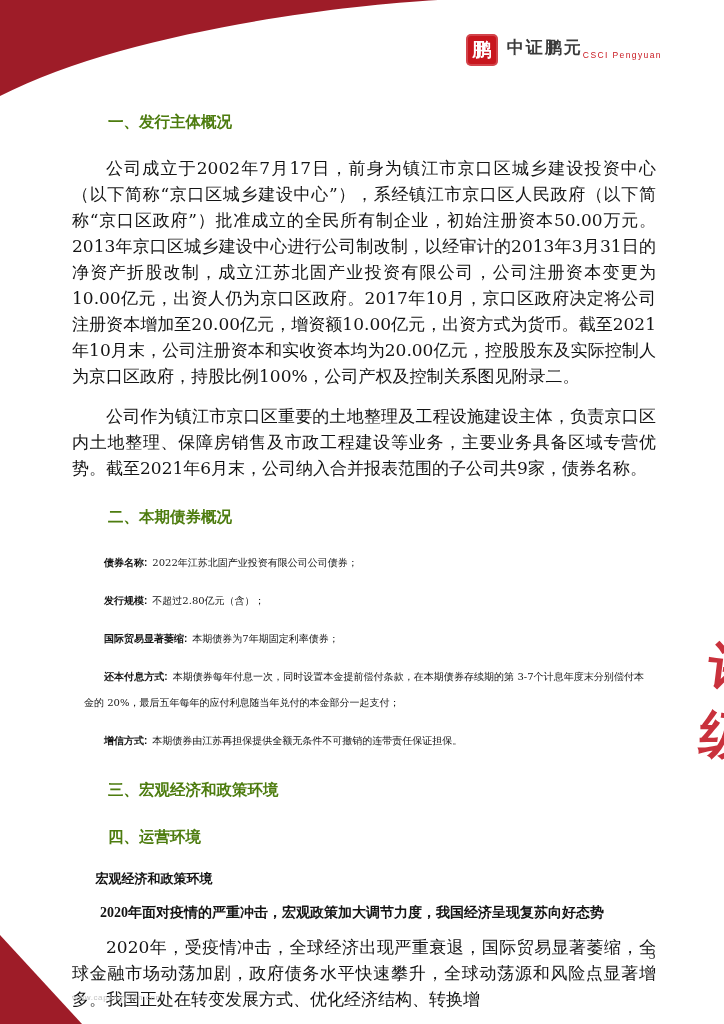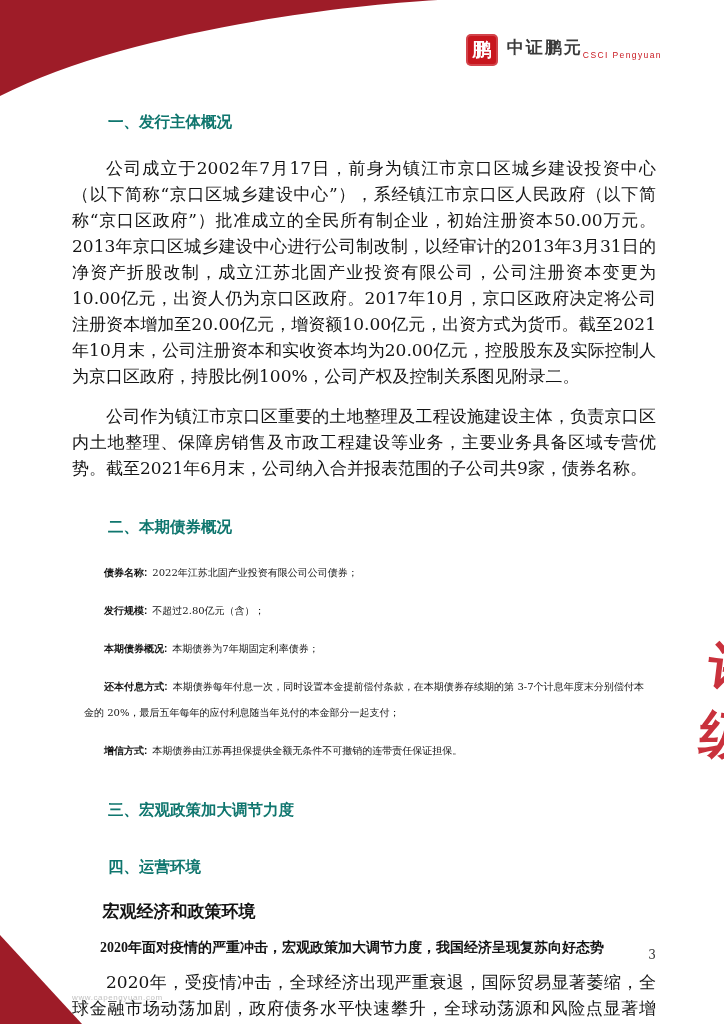--- a/index.html
+++ b/index.html
@@ -32,40 +32,40 @@
     font-size:17px;font-weight:bold;color:#3b3b3b;letter-spacing:2px;
   }
   .logo-en{
     font-family:"Liberation Sans",sans-serif;
     font-size:8.5px;color:#c8161e;letter-spacing:1.4px;margin-top:12px;
   }
   
   .content{position:absolute;left:72px;top:112px;width:584px;}
   .sec-title{
     font-family:"Liberation Sans",sans-serif;
-    font-size:15.5px;font-weight:bold;color:#0f766e;
+    font-size:15.5px;font-weight:bold;color:#4d7c0f;
     margin:0 0 22px 0;padding-left:36px;
   }
-  .sec-title.mt{margin-top:36px;}
+  .sec-title.mt{margin-top:26px;}
   p.body{
     font-size:17px;line-height:26px;margin:0;
     text-align:justify;text-indent:2em;
   }
   p.body + p.body{margin-top:14px;}
   p.item{
     font-size:10px;line-height:26px;margin:12px;
     text-align:justify;text-indent:2em;
   }
   .lbl{
     font-family:"Liberation Sans",sans-serif;
     font-weight:bold;margin-right:5px;
   }
   .subhead{
     font-family:"Liberation Sans",sans-serif;
-    font-size:17px;font-weight:bold;color:#141414;
+    font-size:13px;font-weight:bold;color:#141414;
     margin:0 0 12px 0;text-indent:1.8em;
   }
   p.boldp{
     font-size:14px;line-height:26px;font-weight:bold;margin:0 0 8px 0;
     font-family:Liberation Serif, serif;
     text-align:justify;text-indent:2em;
   }
   
   .stamp{
     position:absolute;right:-32px;top:642px;
@@ -107,25 +107,25 @@
 
   <div class="content">
 
     <h2 class="sec-title">一、发行主体概况</h2>
     <p class="body">公司成立于2002年7月17日，前身为镇江市京口区城乡建设投资中心（以下简称“京口区城乡建设中心”），系经镇江市京口区人民政府（以下简称“京口区政府”）批准成立的全民所有制企业，初始注册资本50.00万元。2013年京口区城乡建设中心进行公司制改制，以经审计的2013年3月31日的净资产折股改制，成立江苏北固产业投资有限公司，公司注册资本变更为10.00亿元，出资人仍为京口区政府。2017年10月，京口区政府决定将公司注册资本增加至20.00亿元，增资额10.00亿元，出资方式为货币。截至2021年10月末，公司注册资本和实收资本均为20.00亿元，控股股东及实际控制人为京口区政府，持股比例100%，公司产权及控制关系图见附录二。</p>
     <p class="body">公司作为镇江市京口区重要的土地整理及工程设施建设主体，负责京口区内土地整理、保障房销售及市政工程建设等业务，主要业务具备区域专营优势。截至2021年6月末，公司纳入合并报表范围的子公司共9家，债券名称。</p>
 
     <h2 class="sec-title mt">二、本期债券概况</h2>
     <p class="item"><span class="lbl">债券名称:</span><span>2022年江苏北固产业投资有限公司公司债券；</span></p>
     <p class="item"><span class="lbl">发行规模:</span><span>不超过2.80亿元（含）；</span></p>
-    <p class="item"><span class="lbl">本期债券概况:</span><span>本期债券为7年期固定利率债券；</span></p>
+    <p class="item"><span class="lbl">国际贸易显著萎缩:</span><span>本期债券为7年期固定利率债券；</span></p>
     <p class="item"><span class="lbl">还本付息方式:</span><span>本期债券每年付息一次，同时设置本金提前偿付条款，在本期债券存续期的第 3-7个计息年度末分别偿付本金的 20%，最后五年每年的应付利息随当年兑付的本金部分一起支付；</span></p>
     <p class="item"><span class="lbl">增信方式:</span><span>本期债券由江苏再担保提供全额无条件不可撤销的连带责任保证担保。</span></p>
 
-    <h2 class="sec-title mt">三、宏观政策加大调节力度</h2>
+    <h2 class="sec-title mt">三、宏观经济和政策环境</h2>
 
     <h2 class="sec-title mt">四、运营环境</h2>
     <h3 class="subhead">宏观经济和政策环境</h3>
     <p class="boldp">2020年面对疫情的严重冲击，宏观政策加大调节力度，我国经济呈现复苏向好态势</p>
     <p class="body">2020年，受疫情冲击，全球经济出现严重衰退，国际贸易显著萎缩，全球金融市场动荡加剧，政府债务水平快速攀升，全球动荡源和风险点显著增多。我国正处在转变发展方式、优化经济结构、转换增</p>
 
   </div>
 
   <div class="stamp">
     <span>评</span>

